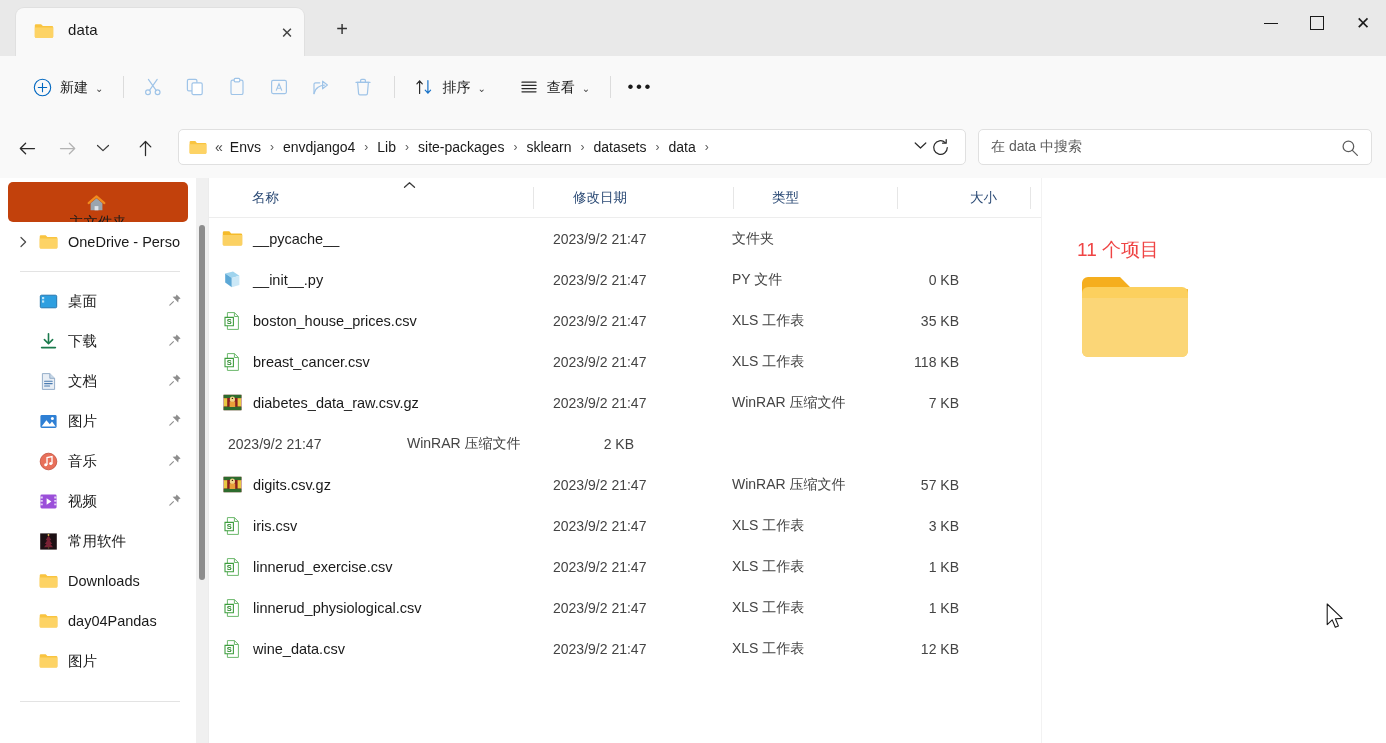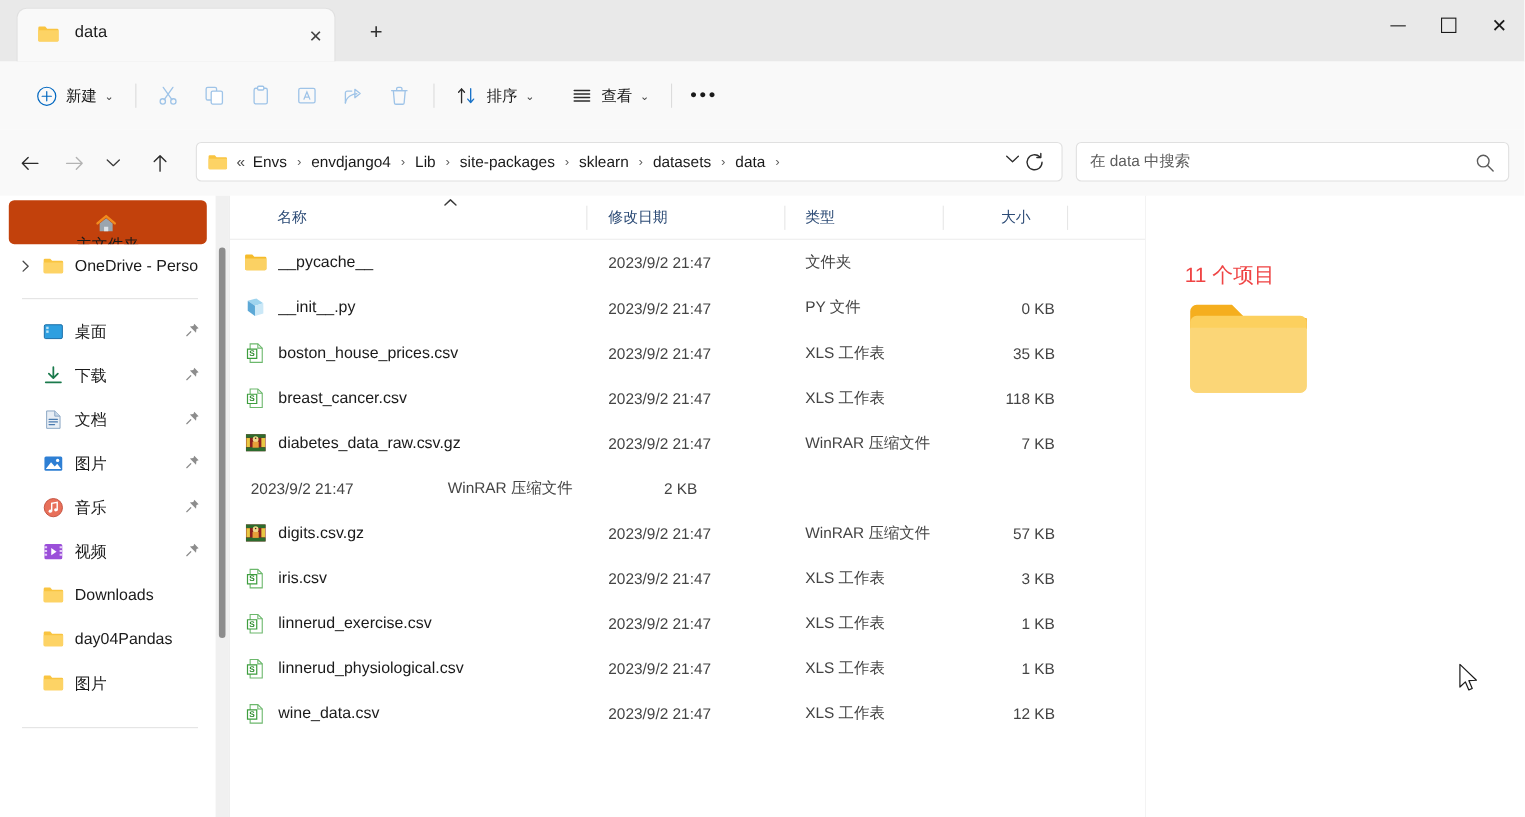--- a/index.html
+++ b/index.html
@@ -226,20 +226,21 @@
   .filepane {
     position: absolute; left: 209px; top: 178px;
     width: 832px; height: 565px;
     background: #ffffff;
   }
   .colheader {
     position: relative;
     height: 40px;
     display: flex; align-items: center;
     border-bottom: 1px solid #ededed;
+    gap: 20px;
   }
   .col {
     position: relative;
     font-size: 13.5px; color: #2b4a75;
     display: flex; align-items: center;
     height: 40px;
   }
   .col-name { left: 0; width: 325px; padding-left: 43px; }
   .col-date { width: 180px; padding-left: 19px; }
   .col-type { width: 144px; padding-left: 18px; }
@@ -616,20 +617,32 @@
       </span>
       <span class="sb-label">视频</span>
       <span class="sb-pin">
         <svg width="14" height="14" viewBox="0 0 14 14">
           <path d="M8.6 1.4 12.6 5.4 10.6 6.2 10.2 9.4 4.6 3.8 7.8 3.4z" fill="#8d8d8d"></path>
           <path d="M5.4 8.6 1.8 12.2" stroke="#8d8d8d" stroke-width="1.1" stroke-linecap="round"></path>
         </svg>
       </span>
     </div>
 
+    <div class="sb-item">
+      <span class="sb-exp empty">›</span>
+      <span class="sb-ico">
+        <svg width="19" height="19" viewBox="0 0 19 19">
+          <rect x="1.2" y="1.4" width="16.6" height="16.2" fill="#1d1014"></rect>
+          <path d="M9.5 3.4 12.4 8.2H6.6zM9.5 6.6 13.2 12H5.8zM9.5 9.4 14 15.2H5z" fill="#7a2235"></path>
+          <rect x="8.9" y="14.6" width="1.3" height="2.2" fill="#5a3c22"></rect>
+          <circle cx="9.5" cy="3" r="0.9" fill="#e8c05a"></circle>
+        </svg>
+      </span>
+      <span class="sb-label">常用软件</span>
+    </div>
 
     <div class="sb-item">
       <span class="sb-exp empty">›</span>
       <span class="sb-ico">
         <svg width="19" height="16" viewBox="0 0 19 16">
           <path d="M0.7 2.4A1.2 1.2 0 0 1 1.9 1.2h4.8l1.7 1.9h8.8a1.2 1.2 0 0 1 1.2 1.2v9a1.2 1.2 0 0 1-1.2 1.2H1.9a1.2 1.2 0 0 1-1.2-1.2z" fill="#f9c440"></path>
           <path d="M0.7 4.6h17.7v8.7a1.2 1.2 0 0 1-1.2 1.2H1.9a1.2 1.2 0 0 1-1.2-1.2z" fill="#fdd365"></path>
         </svg>
       </span>
       <span class="sb-label">Downloads</span>

